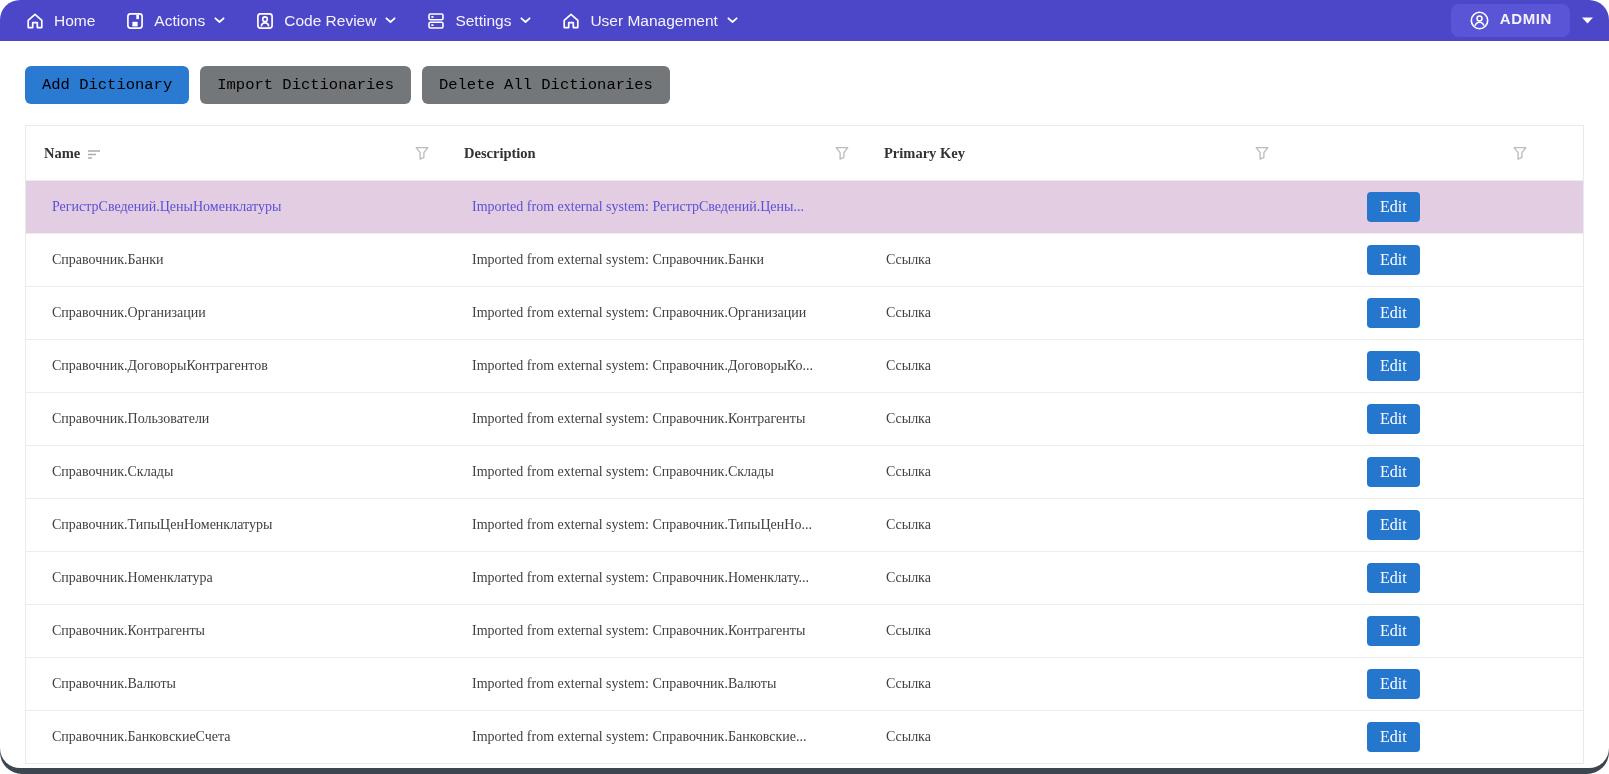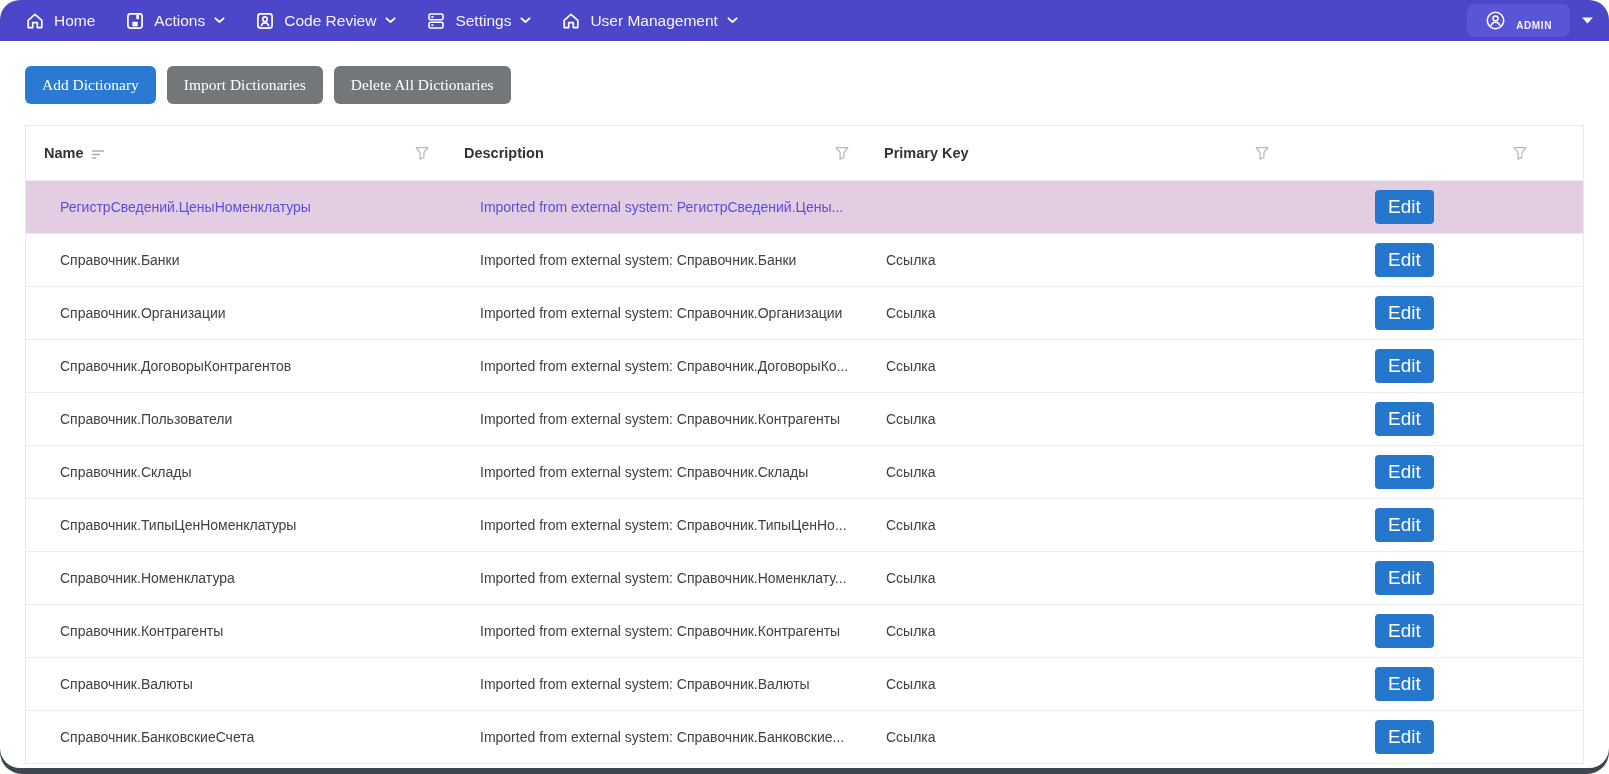--- a/index.html
+++ b/index.html
@@ -13,49 +13,49 @@
   .window { position:absolute; left:0; top:0; width:1609px; height:768px;
     background:#ffffff; border-radius:20px; overflow:hidden; }
 
   
   .navbar { position:relative; height:41px; background:#4c47c9; display:flex; align-items:center;
     padding:0 10px; color:#f4f3fd; }
   .nav-item { display:flex; align-items:center; gap:9px; padding:0 15px; height:41px;
     font-size:15.5px; cursor:pointer; white-space:nowrap; }
   .nav-item svg { display:block; }
   .nav-right { position:absolute; right:8px; top:0; height:41px; display:flex; align-items:center; gap:10px; }
-  .admin-pill { display:flex; align-items:flex-end; gap:10px; background:#5a55d6; border-radius:8px;
-    padding:6px 18px; font-size:10px; font-weight:700; letter-spacing:.6px; cursor:pointer; }
+  .admin-pill { display:flex; align-items:flex-start; gap:10px; background:#5a55d6; border-radius:8px;
+    padding:6px 18px; font-size:15px; font-weight:700; letter-spacing:.6px; cursor:pointer; }
   .user-caret { display:flex; align-items:center; padding:6px 8px 6px 2px; cursor:pointer; }
 
   
   .toolbar { display:flex; gap:11px; padding:25px 0 0 25px; }
-  .btn { height:38px; padding:0 17px; border:none; border-radius:6px; font-family:Liberation Serif, serif;
-    font-size:15.5px; color:#ffffff; cursor:pointer; }
+  .btn { height:38px; padding:0 17px; border:none; border-radius:6px; font-family:Liberation Mono, monospace;
+    font-size:15.5px; color:#000000; cursor:pointer; }
   .btn-primary { background:#2b7ad2; }
   .btn-secondary { background:#74777a; }
 
   
   .grid { margin:21px 25px 0 25px; border:1px solid #e9eaeb; background:#fff; }
-  .thead, .trow { display:grid; grid-template-columns:420px 420px 420px 1fr; align-items:center; }
+  .thead, .trow { display:grid; grid-template-columns:420px 420px 420px 1fr; align-items:center;font-family:Liberation Serif, serif; }
   .thead { height:54px; }
   .th { display:flex; align-items:center; height:100%; padding-left:18px; font-size:14.5px;
     font-weight:700; color:#303234; cursor:pointer; }
   .th .spacer { flex:1; }
   .th .funnel { margin-right:16px; }
   .th.actions .funnel { margin-right:55px; }
   .sort-ind { margin-left:7px; margin-top:2px; }
 
   .trow { height:53px; border-top:1px solid #ededee; font-size:14px; color:#3f4142; cursor:default; }
-  .td { padding-left:34px; overflow:hidden; white-space:nowrap; }
+  .td { padding-left:26px; overflow:hidden; white-space:nowrap; }
   .td.c-pk { padding-left:20px; }
   .trow.selected { background:#e3cde2; }
   .trow.selected .td { color:#5b50d8; }
   .edit-btn { margin-left:55px; background:#2576cd; color:#fff; border:none; border-radius:4px;
-    font-family:inherit; font-size:19px; padding:6px 13px; cursor:pointer; }
+    font-family:inherit; font-size:16px; padding:6px 13px; cursor:pointer; }
 </style>
 </head>
 <body>
 
 <div class="canvas">
   <div class="bottom-edge"></div>
 
   <div class="window">
 
     <div class="navbar">

